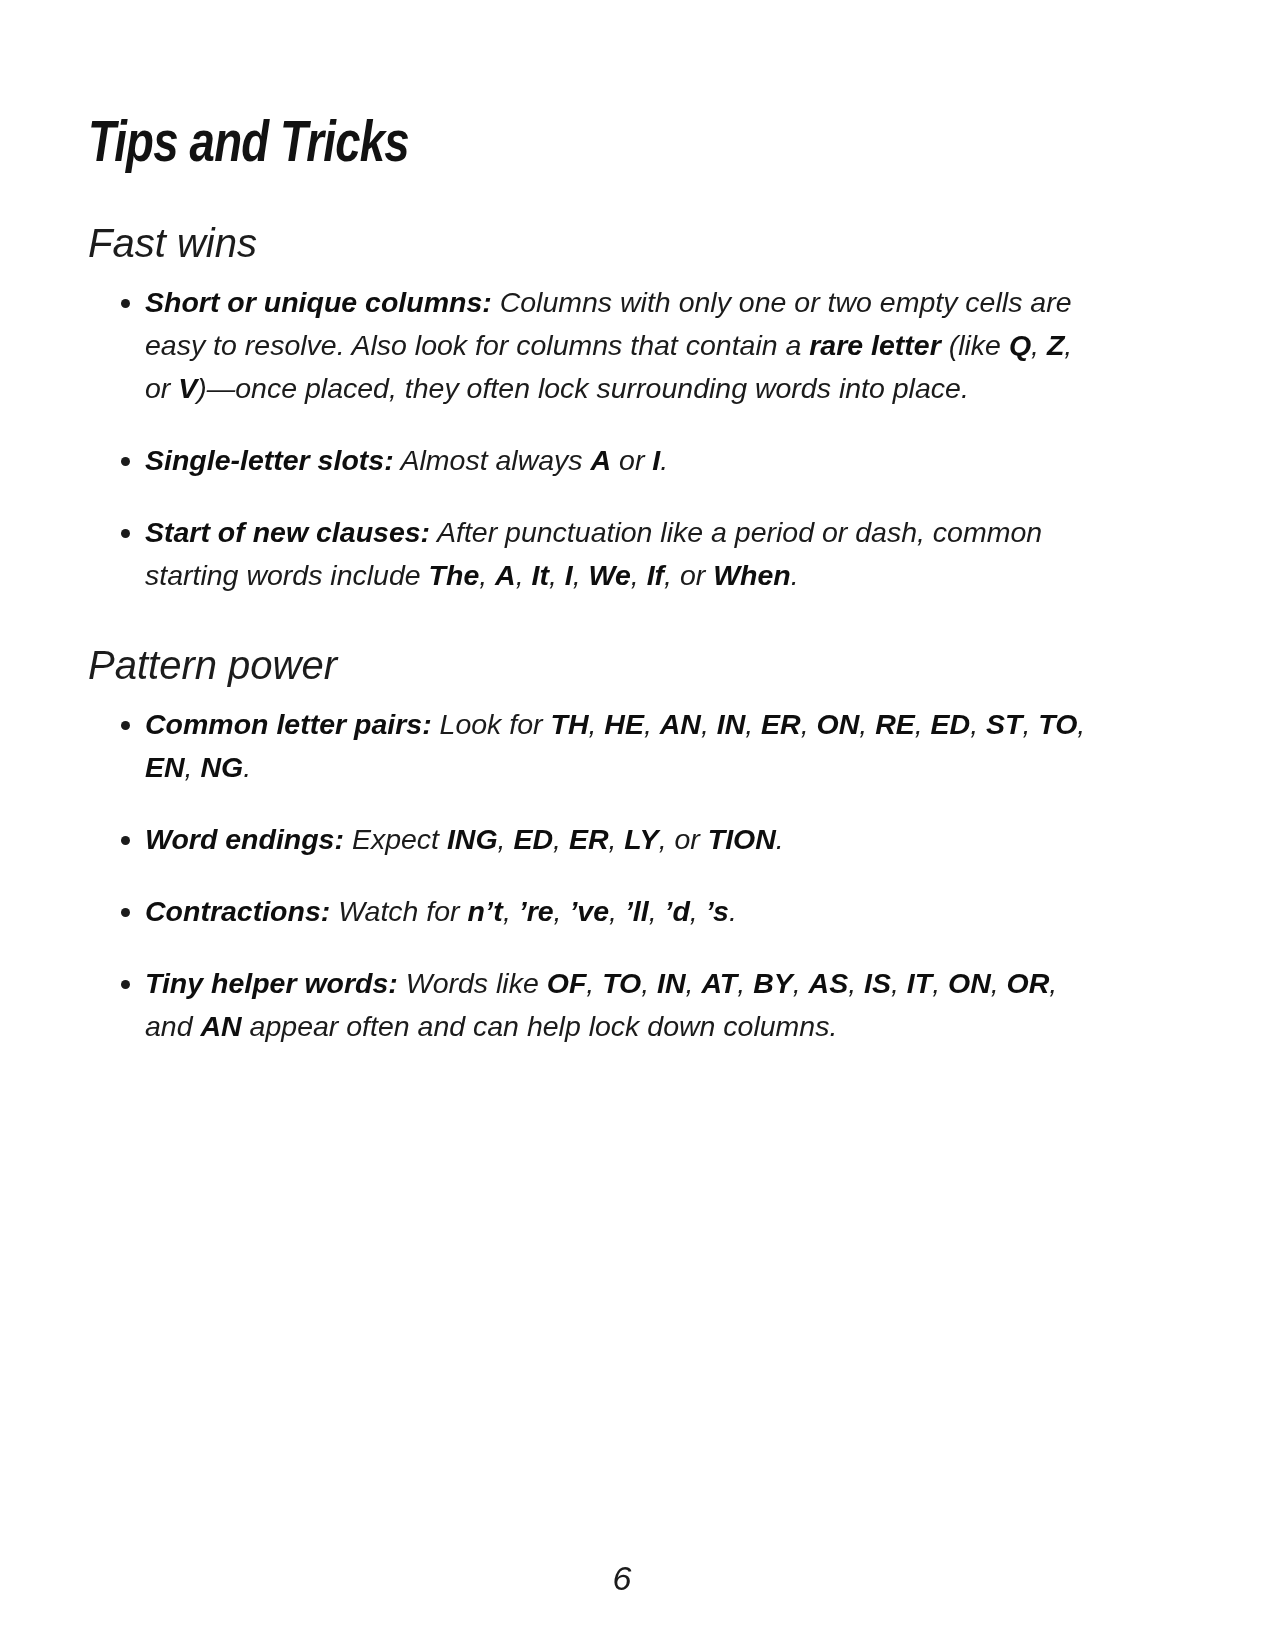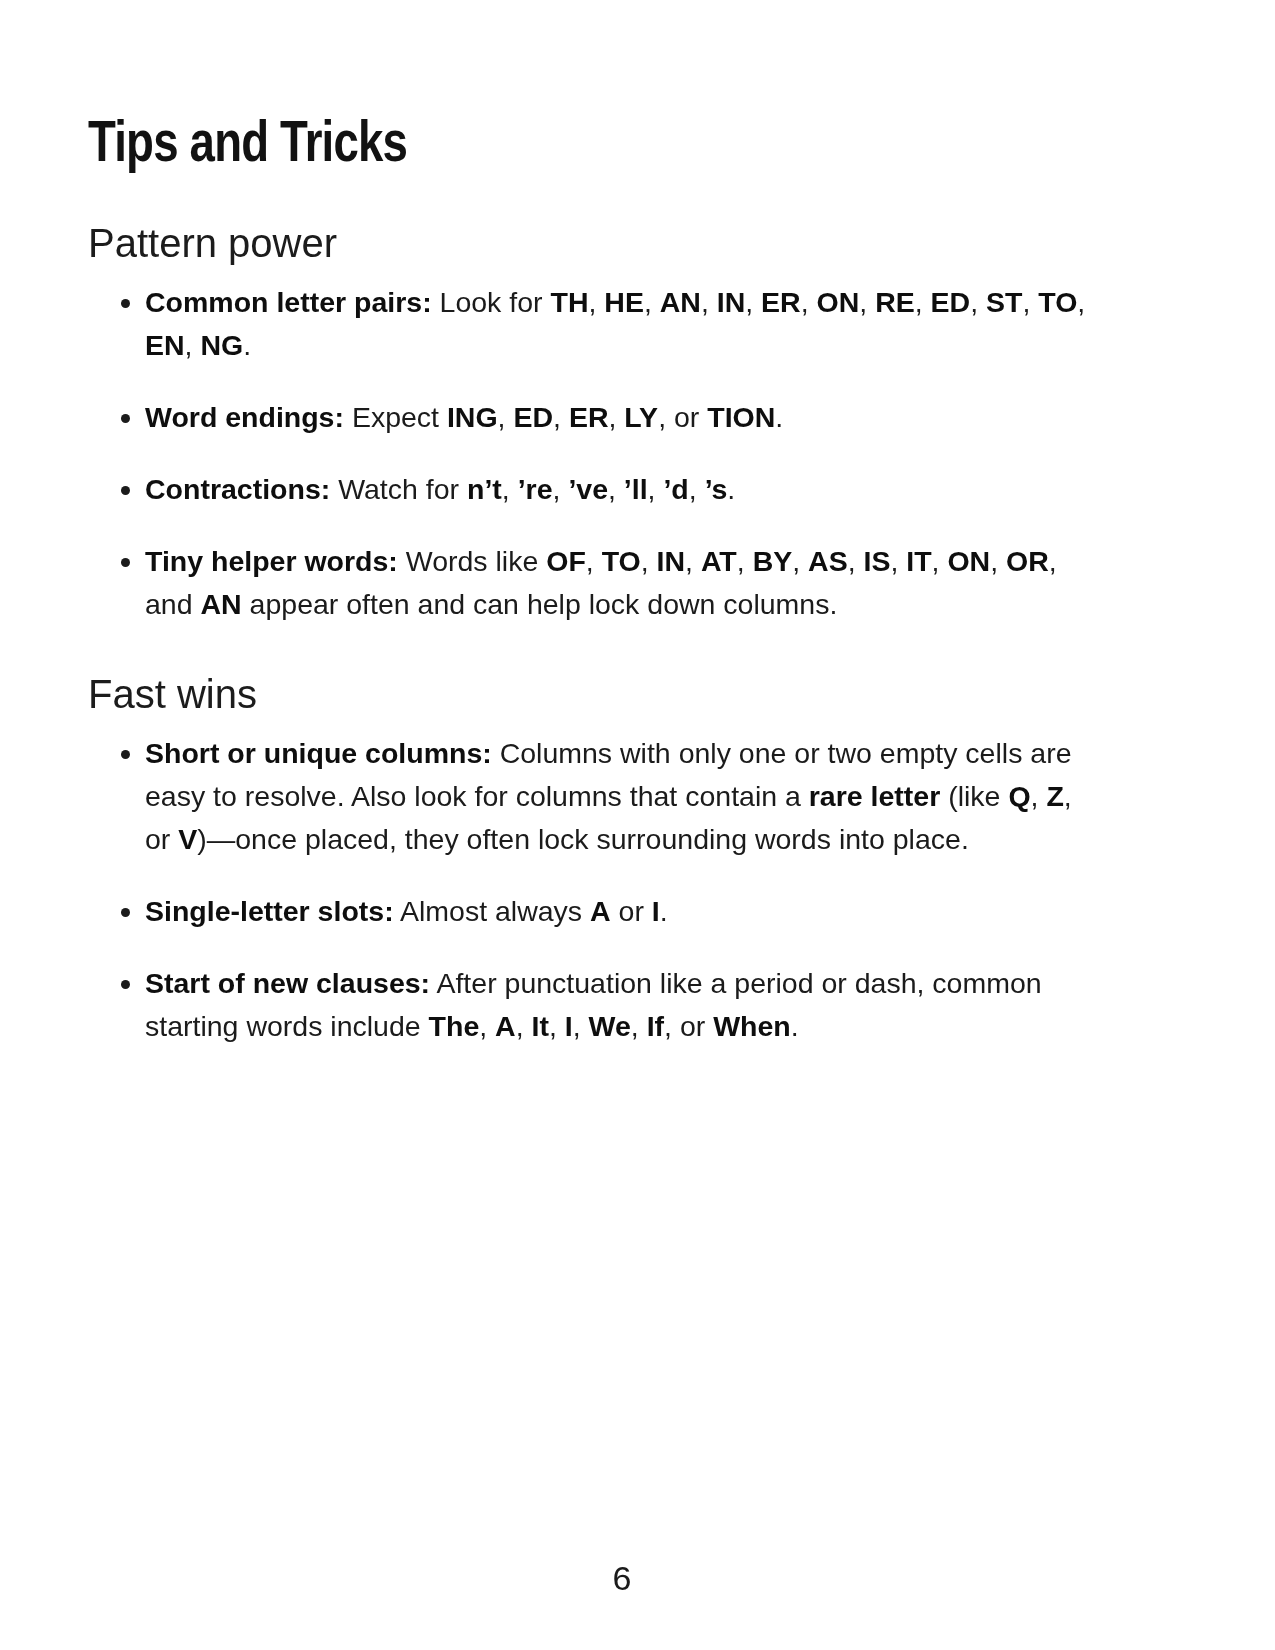--- a/index.html
+++ b/index.html
@@ -9,20 +9,21 @@
   }
   .page {
     position: relative;
     width: 1275px;
     height: 1650px;
     margin: 0 auto;
     background: #ffffff;
     color: #121212;
     font-family: "Liberation Sans", "DejaVu Sans", sans-serif;
     overflow: hidden;
+    font-style: italic;
   }
   .content {
     position: absolute;
     left: 88px;
     top: 110px;
     width: 1000px;
   }
   h1.doc-title {
     margin: 0 0 46px 0;
     font-size: 57px;
@@ -78,48 +79,48 @@
 <body>
 
 <div class="page">
   <div class="content">
 
     <h1 class="doc-title">
       <span class="condense">Tips and Tricks</span>
     </h1>
 
     <section class="tips-section">
+      <h2 class="section-heading">Fast wins</h2>
+      <ul class="bullet-list">
+        <li>
+          <span><b>Short or unique columns:</b><span> Columns with only one or two empty cells are easy to resolve. Also look for columns that contain a </span><b>rare letter</b><span> (like </span><b>Q</b><span>, </span><b>Z</b><span>, or </span><b>V</b><span>)—once placed, they often lock surrounding words into place.</span></span>
+        </li>
+        <li>
+          <span><b>Single-letter slots:</b><span> Almost always </span><b>A</b><span> or </span><b>I</b><span>.</span></span>
+        </li>
+        <li>
+          <span><b>Start of new clauses:</b><span> After punctuation like a period or dash, common starting words include </span><b>The</b><span>, </span><b>A</b><span>, </span><b>It</b><span>, </span><b>I</b><span>, </span><b>We</b><span>, </span><b>If</b><span>, or </span><b>When</b><span>.</span></span>
+        </li>
+      </ul>
+    </section>
+
+    <section class="tips-section">
       <h2 class="section-heading">Pattern power</h2>
       <ul class="bullet-list">
         <li>
           <span><b>Common letter pairs:</b><span> Look for </span><b>TH</b><span>, </span><b>HE</b><span>, </span><b>AN</b><span>, </span><b>IN</b><span>, </span><b>ER</b><span>, </span><b>ON</b><span>, </span><b>RE</b><span>, </span><b>ED</b><span>, </span><b>ST</b><span>, </span><b>TO</b><span>, </span><b>EN</b><span>, </span><b>NG</b><span>.</span></span>
         </li>
         <li>
           <span><b>Word endings:</b><span> Expect </span><b>ING</b><span>, </span><b>ED</b><span>, </span><b>ER</b><span>, </span><b>LY</b><span>, or </span><b>TION</b><span>.</span></span>
         </li>
         <li>
           <span><b>Contractions:</b><span> Watch for </span><b>n’t</b><span>, </span><b>’re</b><span>, </span><b>’ve</b><span>, </span><b>’ll</b><span>, </span><b>’d</b><span>, </span><b>’s</b><span>.</span></span>
         </li>
         <li>
           <span><b>Tiny helper words:</b><span> Words like </span><b>OF</b><span>, </span><b>TO</b><span>, </span><b>IN</b><span>, </span><b>AT</b><span>, </span><b>BY</b><span>, </span><b>AS</b><span>, </span><b>IS</b><span>, </span><b>IT</b><span>, </span><b>ON</b><span>, </span><b>OR</b><span>, and </span><b>AN</b><span> appear often and can help lock down columns.</span></span>
         </li>
       </ul>
     </section>
 
-    <section class="tips-section">
-      <h2 class="section-heading">Fast wins</h2>
-      <ul class="bullet-list">
-        <li>
-          <span><b>Short or unique columns:</b><span> Columns with only one or two empty cells are easy to resolve. Also look for columns that contain a </span><b>rare letter</b><span> (like </span><b>Q</b><span>, </span><b>Z</b><span>, or </span><b>V</b><span>)—once placed, they often lock surrounding words into place.</span></span>
-        </li>
-        <li>
-          <span><b>Single-letter slots:</b><span> Almost always </span><b>A</b><span> or </span><b>I</b><span>.</span></span>
-        </li>
-        <li>
-          <span><b>Start of new clauses:</b><span> After punctuation like a period or dash, common starting words include </span><b>The</b><span>, </span><b>A</b><span>, </span><b>It</b><span>, </span><b>I</b><span>, </span><b>We</b><span>, </span><b>If</b><span>, or </span><b>When</b><span>.</span></span>
-        </li>
-      </ul>
-    </section>
-
   </div>
 
   <div class="page-number">6</div>
 </div>
 
 </body></html>

